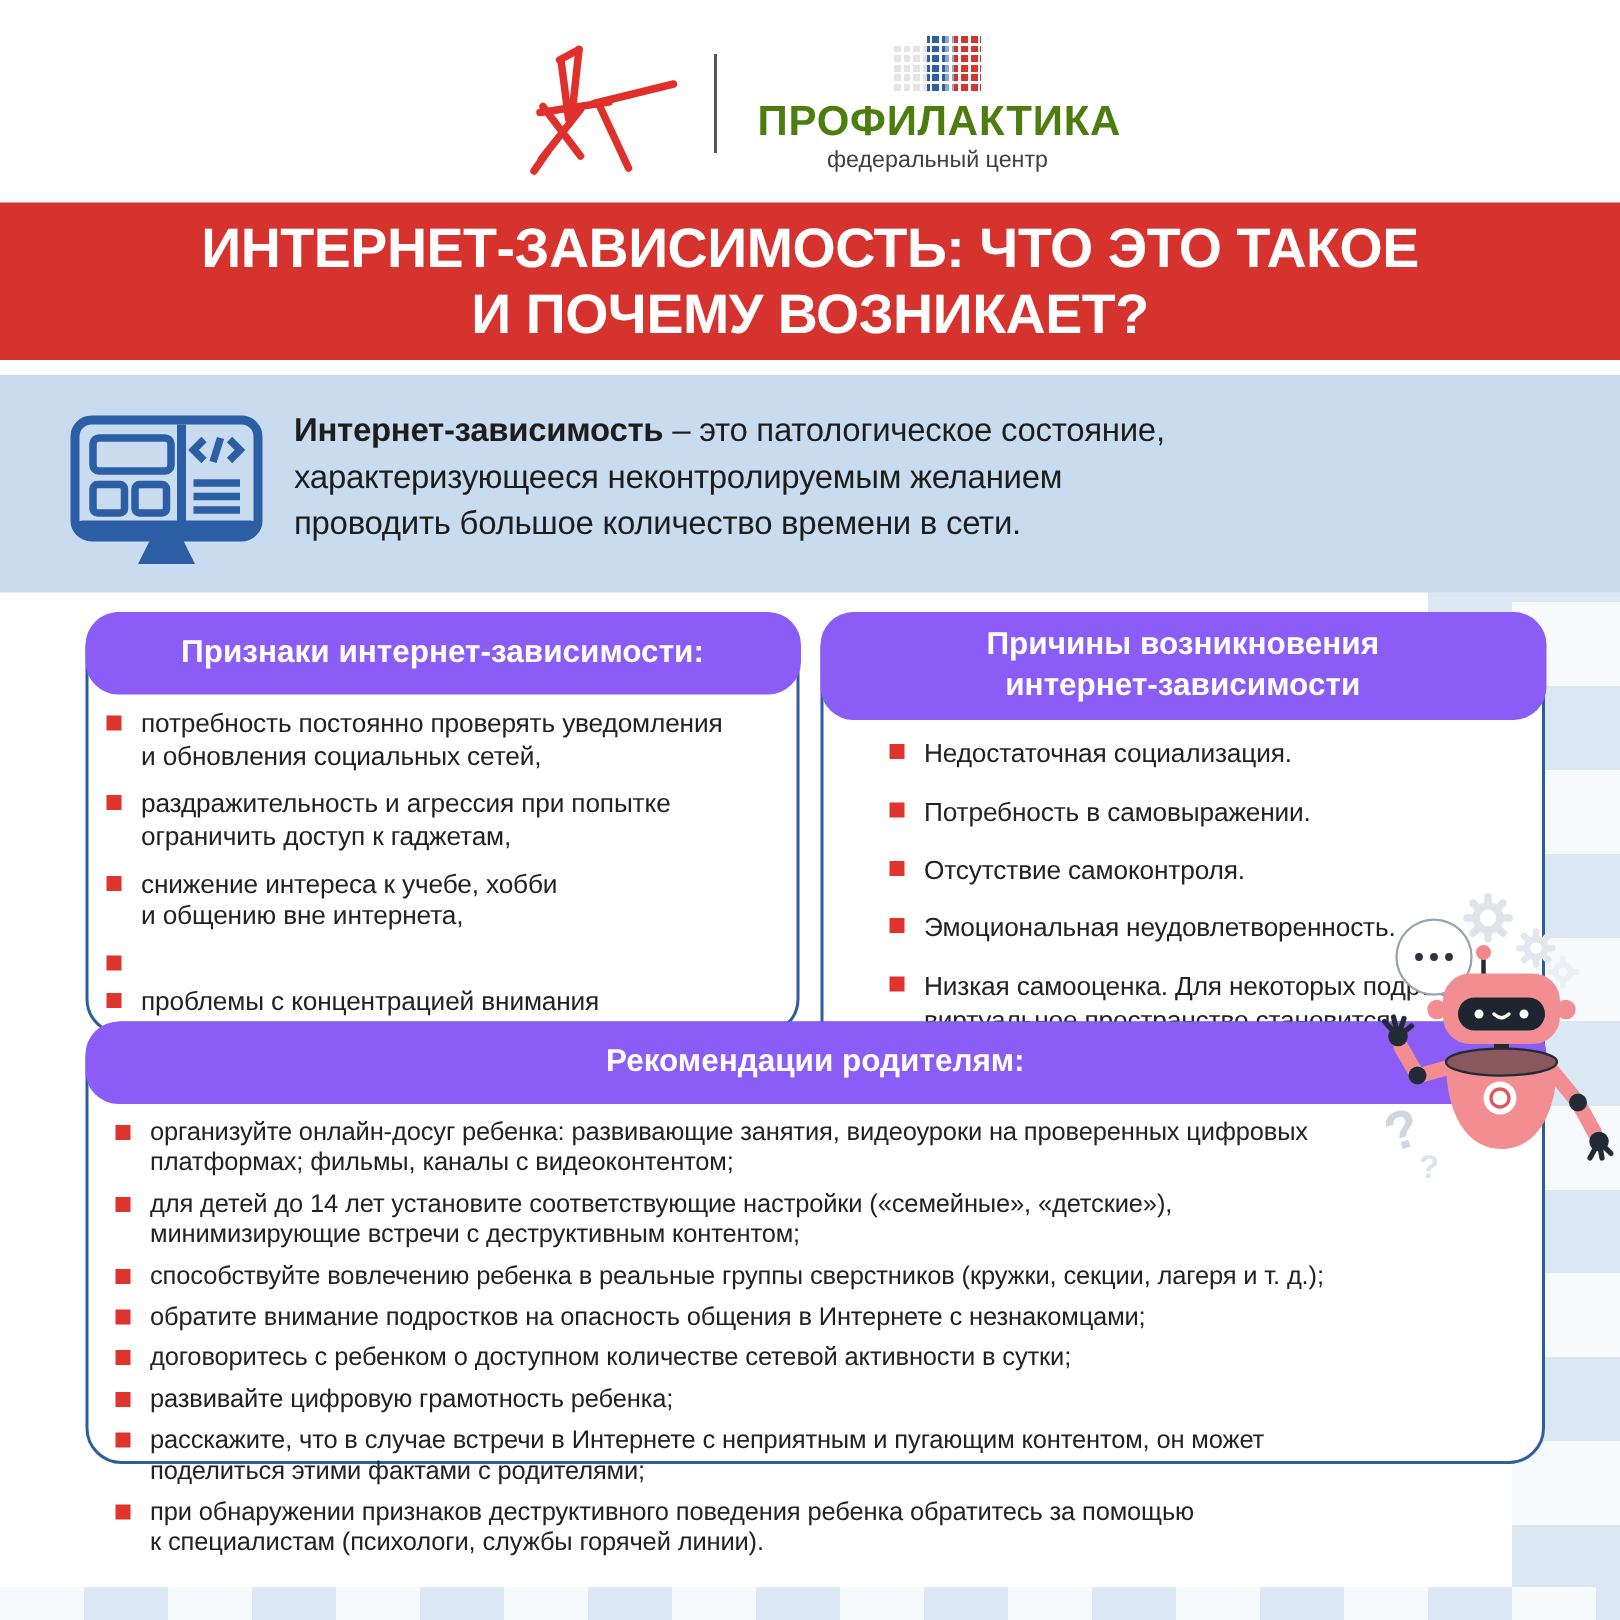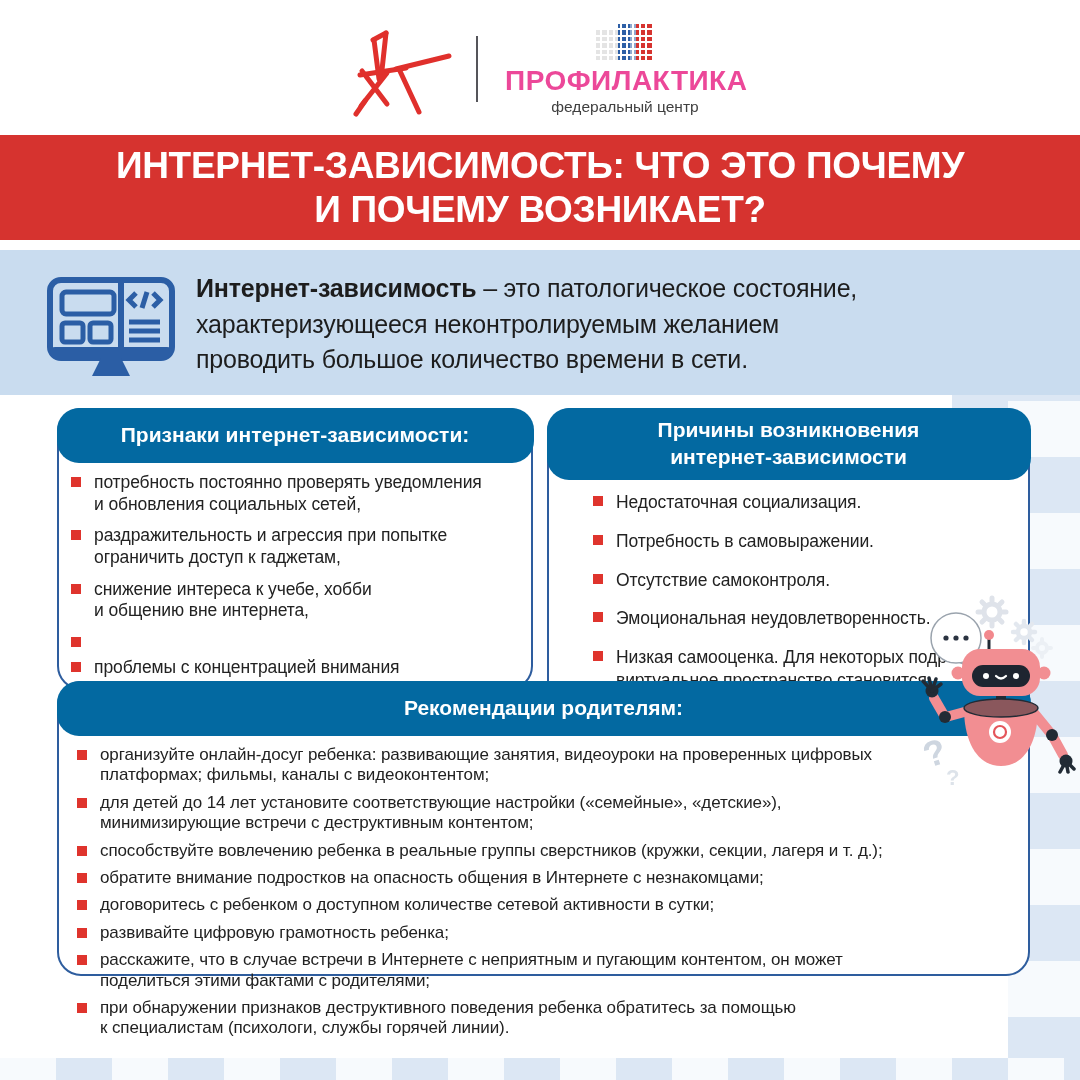--- a/index.html
+++ b/index.html
@@ -18,40 +18,40 @@
   .logo-row { position:absolute; left:0; top:0; width:1080px; height:135px; background:#ffffff; z-index:2; }
   .chair-logo { position:absolute; left:352px; top:22px; }
   .logo-divider { position:absolute; left:476px; top:36px; width:2px; height:66px; background:#55555a; }
   .brand { position:absolute; left:505px; top:24px; width:240px; text-align:center; }
   .brand-grid { position:relative; width:58px; height:38px; margin:0 auto 4px auto;
     background:linear-gradient(to right,#e4e4e4 0 22px,#2d5fa6 22px 34px,#8fa9cf 34px 40px,#d6332f 40px 58px); }
   .brand-grid::before { content:""; position:absolute; inset:0;
     background:repeating-linear-gradient(to bottom,transparent 0 4.5px,#fff 4.5px 6.4px),
                repeating-linear-gradient(to right,transparent 0 4.5px,#fff 4.5px 6.4px); }
   .brand-grid::after { content:""; position:absolute; left:0; top:0; width:22px; height:6px; background:#fff; }
-  .brand-name { font-size:28px; font-weight:bold; color:#ec4899; letter-spacing:0.5px; line-height:1.05; }
+  .brand-name { font-size:28px; font-weight:bold; color:#4d7c0f; letter-spacing:0.5px; line-height:1.05; }
   .brand-sub { font-size:15.5px; color:#404040; margin-top:3px; }
 
   
   .banner { position:absolute; left:0; top:135px; width:1080px; height:105px; background:#d6332f; z-index:2;
     display:flex; flex-direction:column; justify-content:center; align-items:center; }
   .banner-line { color:#ffffff; font-weight:800; font-size:37px; letter-spacing:-0.3px; line-height:1.02; text-align:center; }
   .banner-line + .banner-line { margin-top:6px; }
 
   
   .definition { position:absolute; left:0; top:250px; width:1080px; height:145px; background:#c9dcef; z-index:1; }
   .monitor-icon { position:absolute; left:46px; top:26px; }
-  .definition-text { position:absolute; left:196px; top:21px; width:866px; font-size:25px; color:#1d1d1d;
+  .definition-text { position:absolute; left:196px; top:21px; width:866px; font-size:22px; color:#1d1d1d;
     line-height:1.42; letter-spacing:-0.2px; }
   .definition-text b { font-weight:bold; }
   .pre { white-space:pre-line; }
 
   
   .box { position:absolute; background:#ffffff; border:2.5px solid #2e5d9e; border-radius:24px; z-index:1; }
-  .pill { background:#0369a1; border-radius:22px; margin:-2.5px; display:flex; flex-direction:column;
+  .pill { background:#8b5cf6; border-radius:22px; margin:-2.5px; display:flex; flex-direction:column;
     justify-content:center; align-items:center; color:#ffffff; font-weight:bold; text-align:center; }
   .pill-line { font-size:21px; line-height:1.28; }
 
   .box-signs  { left:57px;  top:408px; width:476px; height:282px; }
   .box-signs .pill { height:55px; }
   .box-causes { left:547px; top:408px; width:483px; height:338px; }
   .box-causes .pill { height:72px; }
   .box-reco   { left:57px;  top:681px; width:973px; height:295px; }
   .box-reco .pill { height:55px; }
 
@@ -92,21 +92,21 @@
     </svg>
     <div class="logo-divider"></div>
     <div class="brand">
       <div class="brand-grid"></div>
       <div class="brand-name">ПРОФИЛАКТИКА</div>
       <div class="brand-sub">федеральный центр</div>
     </div>
   </div>
 
   <div class="banner">
-    <div class="banner-line">ИНТЕРНЕТ-ЗАВИСИМОСТЬ: ЧТО ЭТО ПОЧЕМУ</div>
+    <div class="banner-line">ИНТЕРНЕТ-ЗАВИСИМОСТЬ: ЧТО ЭТО ТАКОЕ</div>
     <div class="banner-line">И ПОЧЕМУ ВОЗНИКАЕТ?</div>
   </div>
 
   <div class="definition">
     <svg class="monitor-icon" width="134" height="104" viewBox="0 0 134 104">
       <g stroke="#2b5ea5" stroke-width="6" fill="none">
         <rect x="4" y="4" width="122" height="78" rx="11"></rect>
         <rect x="16" y="16" width="52" height="22" rx="4" stroke-width="5"></rect>
         <rect x="16" y="47" width="21" height="19" rx="3" stroke-width="5"></rect>
         <rect x="44" y="47" width="21" height="19" rx="3" stroke-width="5"></rect>

